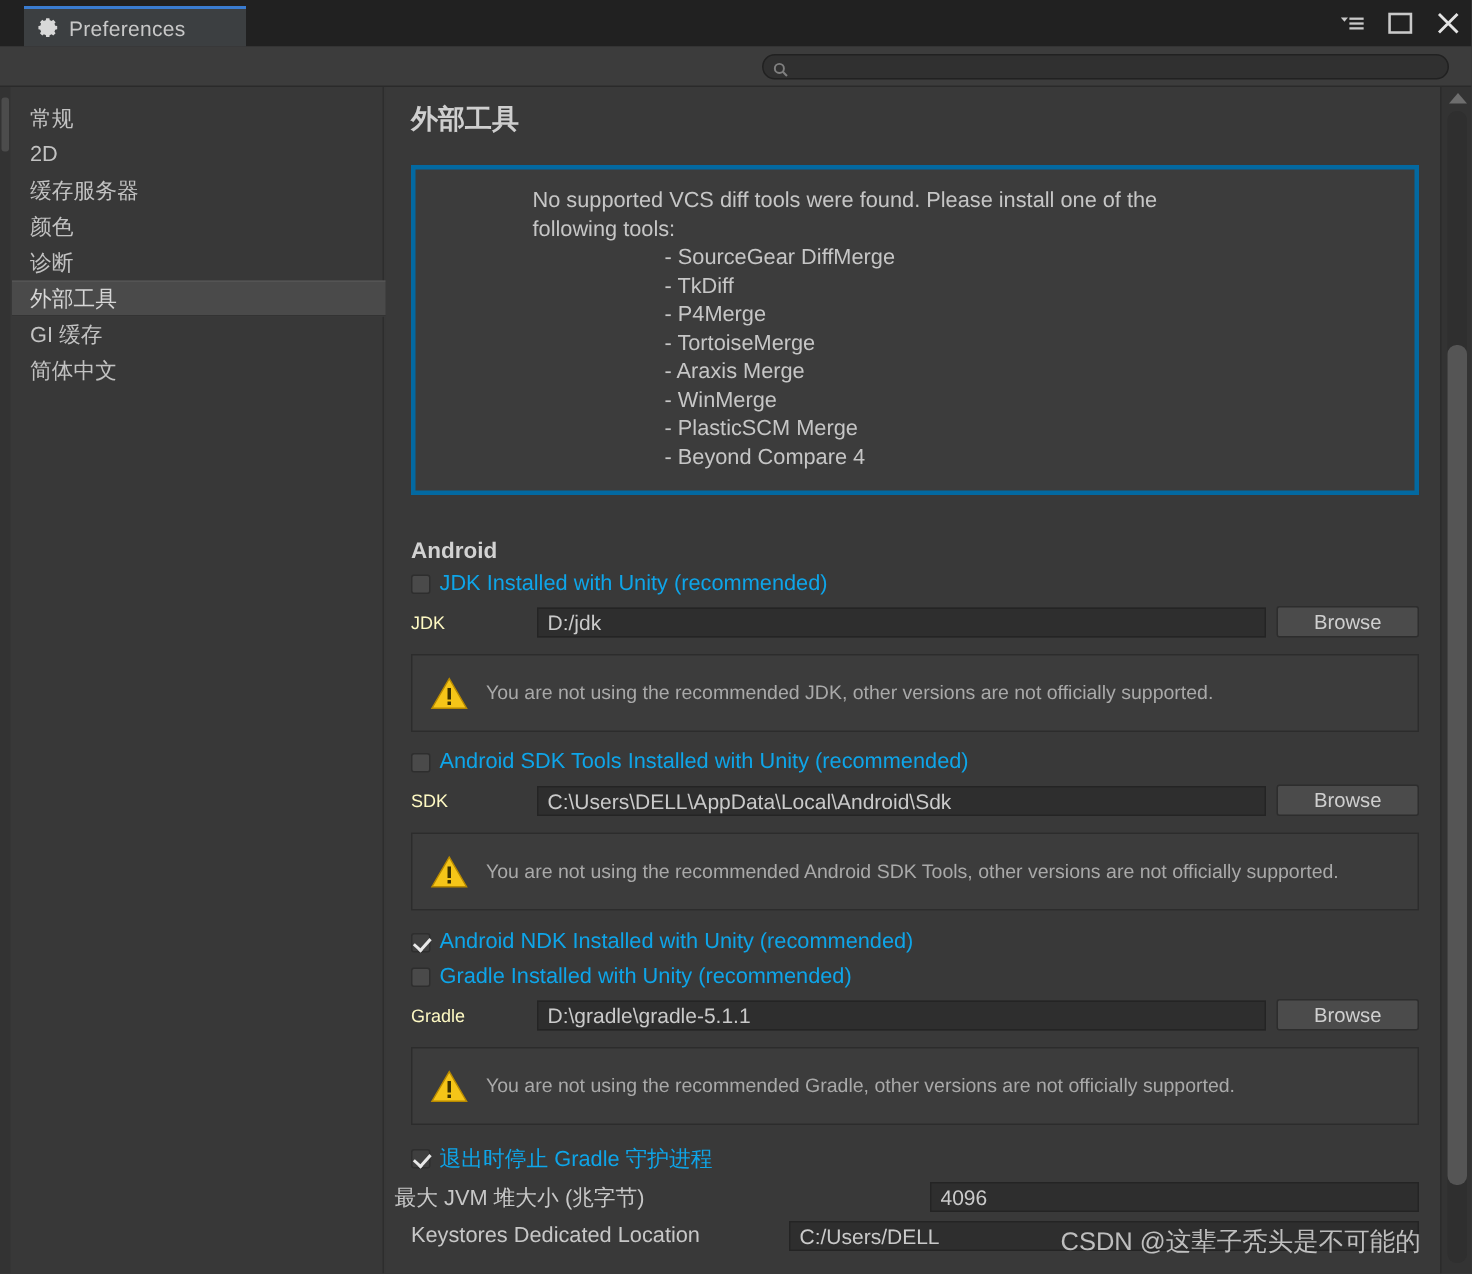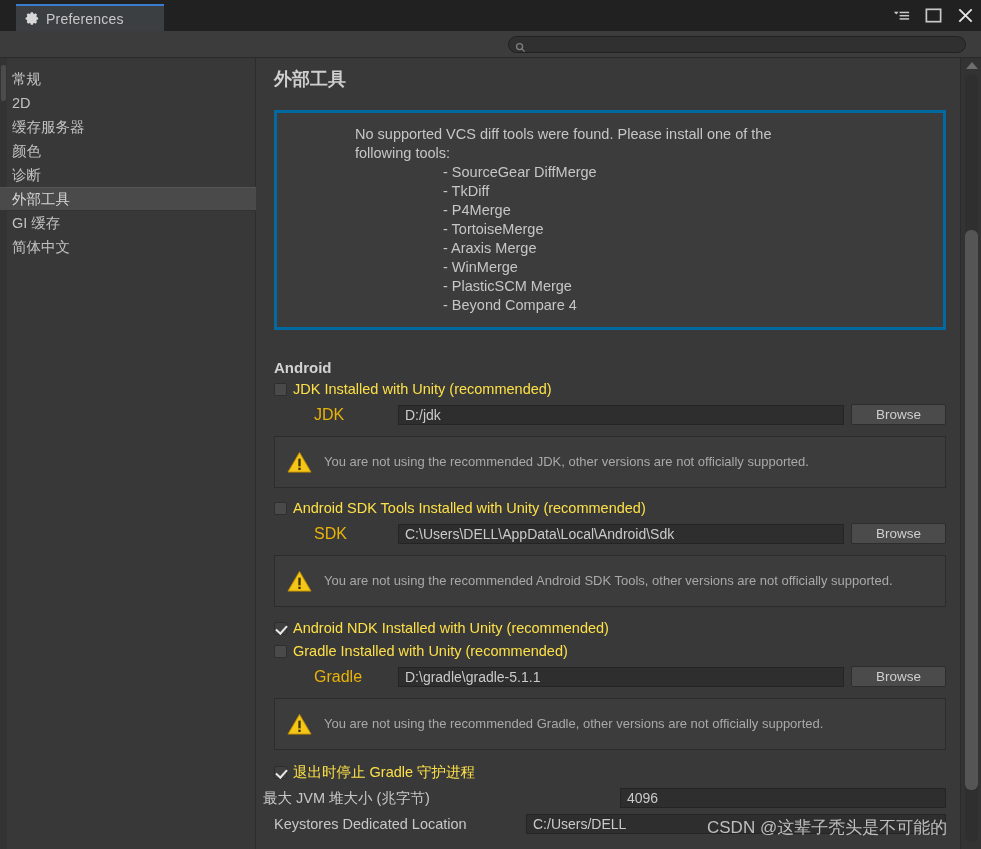--- a/index.html
+++ b/index.html
@@ -63,21 +63,21 @@
     border-right: 1px solid #2d2d2d;
   }
   .side-scroll {
     position: absolute; top: 0; left: 0; width: 7px; height: 791px;
     background: #333333;
   }
   .side-scroll-thumb {
     position: absolute; top: 7px; left: 1px; width: 5px; height: 36px;
     background: #4c4c4c; border-radius: 2px;
   }
-  .side-list { position: absolute; top: 9px; left: 0; width: 256px; }
+  .side-list { position: absolute; top: 9px; left: 8px; width: 256px; }
   .side-item {
     height: 24px; display: flex; align-items: center;
     padding-left: 12px; color: #c2c2c2; font-size: 14.5px;
     cursor: default;
   }
   .side-item.selected {
     background: #4a4a4a;
     border-top: 1px solid #545454;
     border-bottom: 1px solid #333333;
     color: #d6d6d6;
@@ -108,40 +108,40 @@
   .vcs-head { margin-left: 64px; }
   .vcs-item { margin-left: 152px; }
 
   .sect-head {
     margin: 29px 0 0 17px;
     color: #d2d2d2; font-size: 15px; font-weight: bold;
   }
 
   .chk-row {
     display: flex; align-items: center;
-    margin: 5px 0 0 17px; color: #fde047; font-size: 14.5px;
+    margin: 5px 0 0 17px; color: #0ea5e9; font-size: 14.5px;
     cursor: default;
   }
   .chk {
     width: 13px; height: 13px; margin-right: 6px; flex: 0 0 auto;
     background: #4a4a4a; border: 1px solid #2e2e2e; border-radius: 2px;
     position: relative;
   }
   .chk.checked { background: #3f3f3f; }
   .chk.checked::after {
     content: ""; position: absolute; left: 3px; top: 0px;
     width: 5px; height: 9px; border: solid #e8e8e8;
     border-width: 0 2px 2px 0; transform: rotate(42deg);
   }
 
   .field-row {
     display: flex; align-items: center; margin: 7px 14px 0 17px;
   }
   .field-label {
-    color: #eab308; font-size: 16px; width: 84px; flex: 0 0 auto; margin-left: 40px;
+    color: #fef9c3; font-size: 12px; width: 84px; flex: 0 0 auto;
   }
   .text-field {
     flex: 1; height: 20px; background: #2e2e2e;
     border: 1px solid #242424;
     color: #cacaca; font-size: 14px;
     padding: 0 6px; display: flex; align-items: center;
     font-family: "Liberation Sans", sans-serif;
     overflow: hidden; white-space: nowrap;
   }
   .browse-btn {

